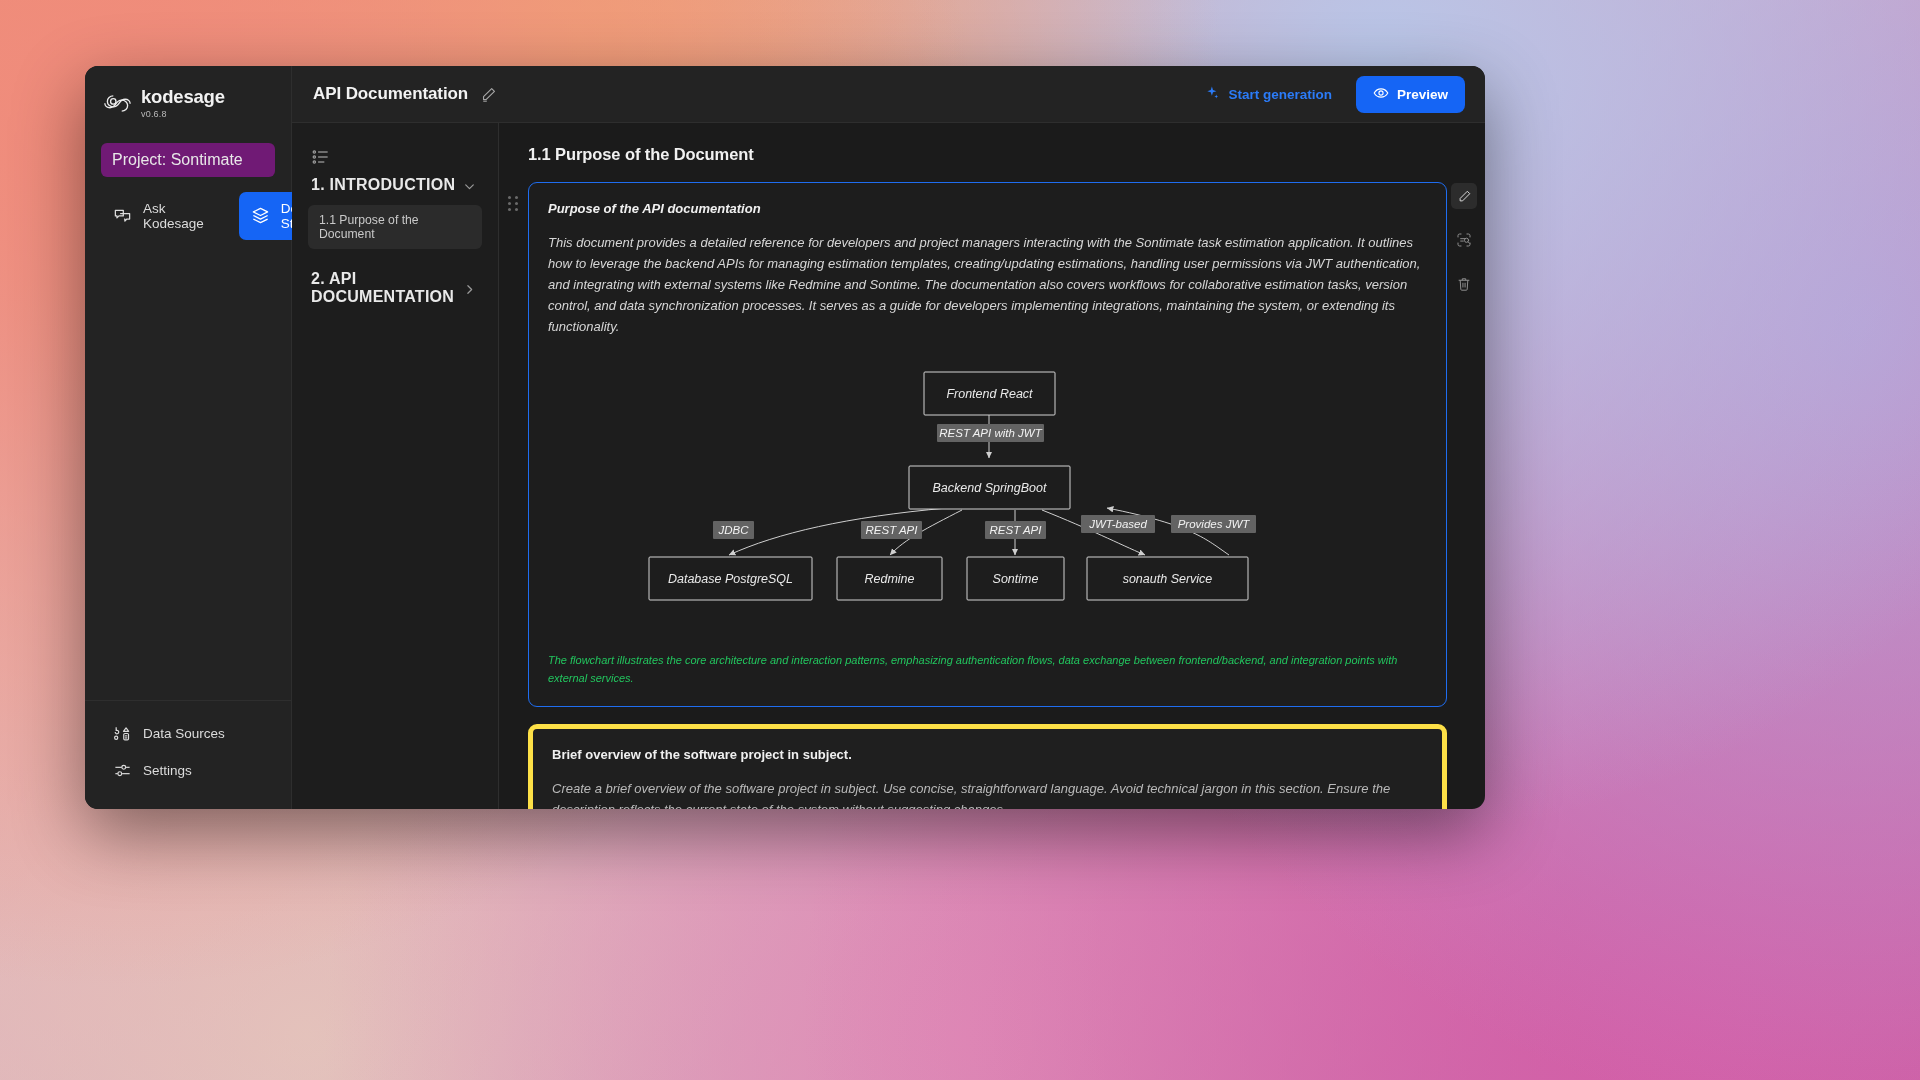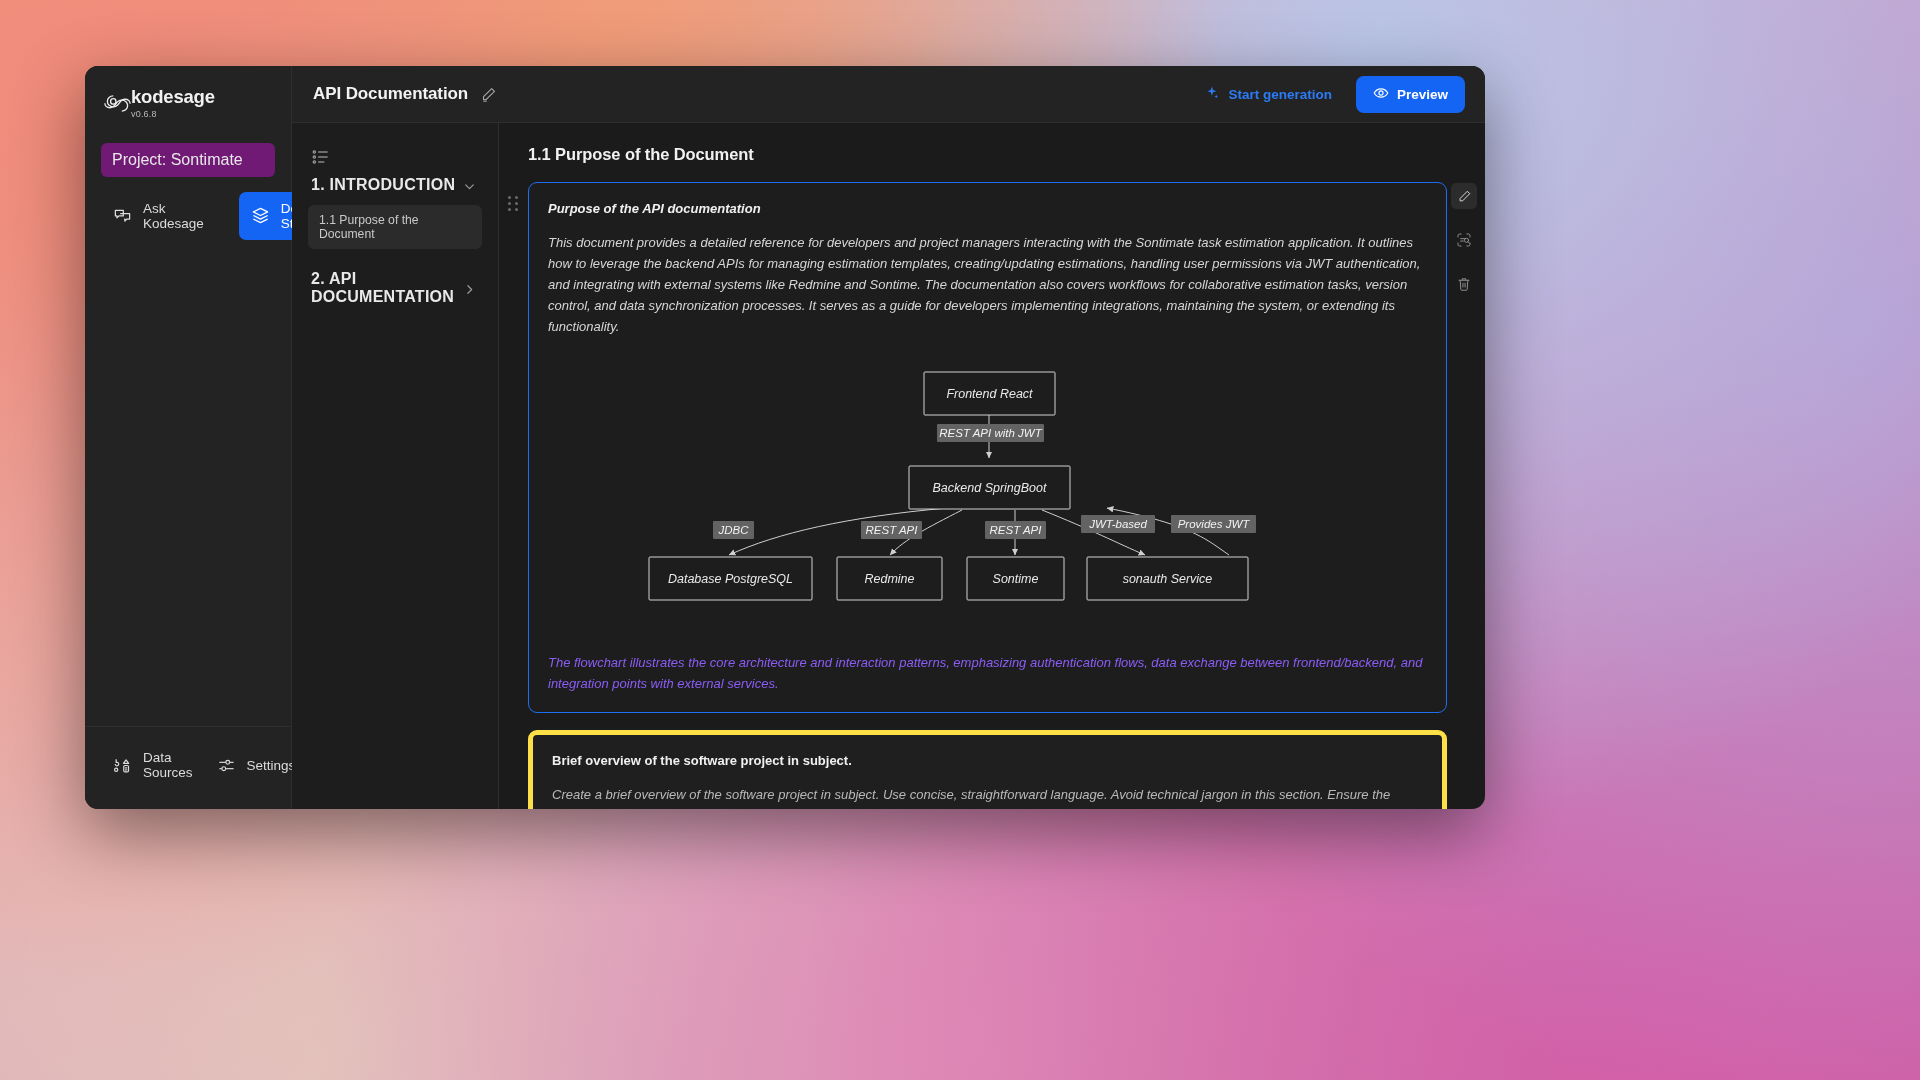--- a/index.html
+++ b/index.html
@@ -35,21 +35,21 @@
 
   
   .sidebar {
     width: 207px;
     background: #232323;
     border-right: 1px solid #2e2e2e;
     display: flex;
     flex-direction: column;
     flex: 0 0 207px;
   }
-  .brand { display: flex; align-items: center; padding: 22px 0 0 19px; }
+  .brand { display: flex; align-items: center; gap: 10px; padding: 22px 0 0 19px; }
   .brand-logo { width: 27px; height: 27px; flex: 0 0 27px; }
   .brand-text { display: flex; flex-direction: column; line-height: 1; }
   .brand-name { font-size: 18.5px; font-weight: 700; color: #f2f2f2; letter-spacing: -.2px; }
   .brand-ver { font-size: 9px; color: #b9b9b9; margin-top: 3px; letter-spacing: .2px; }
 
   .project-chip {
     margin: 24px 16px 0 16px;
     background: #701a75;
     border-radius: 6px;
     padding: 8px 11px;
@@ -63,21 +63,21 @@
     padding: 9px 12px;
     border-radius: 7px;
     font-size: 13.5px;
     color: #dcdcdc;
     cursor: pointer;
   }
   .nav-item.active { background: #1565f5; color: #fff; margin-left: 19px; }
   .nav-icon { width: 19px; height: 19px; flex: 0 0 19px; display: flex; align-items: center; justify-content: center; }
 
   .sidebar-spacer { flex: 1 1 auto; }
-  .sidebar-bottom { border-top: 1px solid #2e2e2e; padding: 14px 16px 20px 16px; display: flex; gap: 0; }
+  .sidebar-bottom { border-top: 1px solid #2e2e2e; padding: 14px 16px 20px 16px; display: flex; flex-direction: column; gap: 0; }
 
   
   .main { flex: 1 1 auto; display: flex; flex-direction: column; min-width: 0; }
 
   .topbar {
     height: 57px; flex: 0 0 57px;
     background: #232323;
     border-bottom: 1px solid #2e2e2e;
     display: flex; align-items: center;
     padding: 0 20px 0 21px;
@@ -139,21 +139,21 @@
 
   .card {
     background: #1f1f1f;
     border: 5px solid #fde047;
     border-radius: 9px;
     padding: 18px 20px 18px 19px;
   }
   .card.selected { border: 1.6px solid #1f6df0; background: #1d1d1d; font-style: italic; }
   .card-h { font-size: 13px; font-weight: 700; color: #f0f0f0; margin-bottom: 16px; }
   .card-p { font-size: 13px; line-height: 1.62; color: #d6d6d6; }
-  .card-caption { font-size: 13px; line-height: 1.62; color: #8b5cf6; margin-top: 6px; }
+  .card-caption { font-size: 11px; line-height: 1.62; color: #22c55e; margin-top: 6px; }
 
   .guideline-text { font-size: 13px; line-height: 1.62; color: #b9b9b9; font-style: italic; margin-top: 14px; }
 
   
   .rail { position: absolute; right: 8px; top: 60px; display: flex; flex-direction: column; gap: 18px; }
   .rail-btn {
     width: 26px; height: 26px; border-radius: 5px;
     display: flex; align-items: center; justify-content: center;
     cursor: pointer; opacity: .72;
   }

